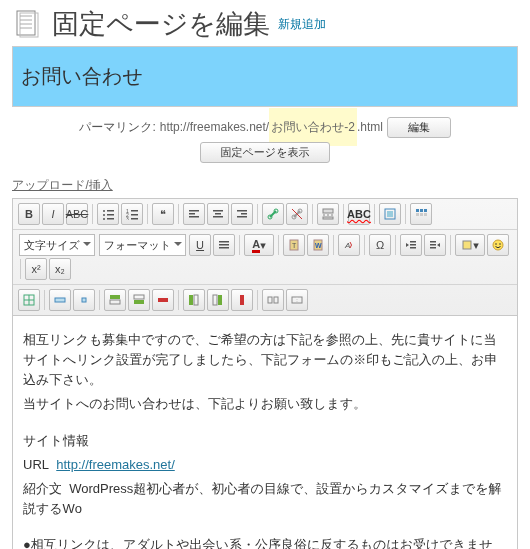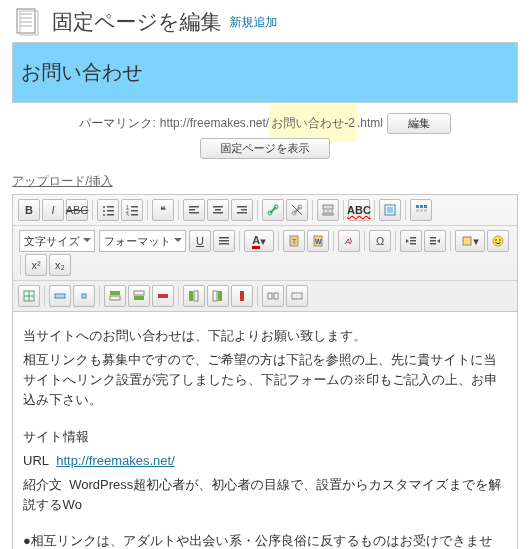--- a/index.html
+++ b/index.html
@@ -1,19 +1,19 @@
 <!DOCTYPE html>
 <html><head>
 <meta charset="utf-8">
 <style>
   html,body{margin:0;padding:0;font-family:"Hiragino Kaku Gothic Pro","Meiryo","MS PGothic",sans-serif;font-size:13px;color:#333;background:#fff;}
   .wrap{width:530px;box-sizing:border-box;padding:6px 12px 12px 12px;}
   .page-head{display:flex;align-items:center;margin-bottom:4px;}
   .page-icon{width:32px;height:32px;margin-right:8px;}
-  .page-title{font-size:21px;font-weight:normal;color:#444;}
+  .page-title{font-size:27px;font-weight:normal;color:#444;}
   .add-new{font-size:12px;color:#0074a2;margin-left:8px;}
   .title-input{width:100%;box-sizing:border-box;border:1px solid #ccc;padding:18px 8px;font-size:20px;color:#333;background:#7dd3fc;margin-bottom:10px;}
   .permalink-row{font-size:12px;color:#666;display:flex;align-items:center;flex-wrap:wrap;gap:4px;margin-bottom:14px;justify-content:center;}
   .permalink-row .lbl{color:#555;}
   .permalink-row .url{color:#666;}
   .permalink-row .slug{background:#fffbcc;padding:12px 2px;}
   .wp-btn{display:inline-block;font-size:11px;border:1px solid #bbb;background:linear-gradient(#fefefe,#e8e8e8);color:#333;padding:2px 20px;border-radius:3px;cursor:pointer;}
   .upload-link{font-size:12px;color:#666;text-decoration:underline;margin-bottom:4px;display:inline-block;}
   .toolbar{border:1px solid #c8c8c8;background:linear-gradient(#f7f7f7,#eee);}
   .tb-row{display:flex;flex-wrap:wrap;align-items:center;padding:3px 4px;border-bottom:1px solid #d4d4d4;}
@@ -294,22 +294,22 @@
       <div class="tb-btn">
           <svg width="12" height="12">
             <rect x="1" y="3" width="10" height="6" fill="none" stroke="#888"></rect>
             <line x1="6" y1="3" x2="6" y2="9" stroke="#ccc" stroke-dasharray="1"></line>
           </svg>
         </div>
     </div>
   </div>
 
   <div class="editor">
+    <p>相互リンクも募集中ですので、ご希望の方は下記を参照の上、先に貴サイトに当サイトへリンク設置が完了しましたら、下記フォームの※印もご記入の上、お申込み下さい。</p>
     <p>当サイトへのお問い合わせは、下記よりお願い致します。</p>
-    <p>相互リンクも募集中ですので、ご希望の方は下記を参照の上、先に貴サイトに当サイトへリンク設置が完了しましたら、下記フォームの※印もご記入の上、お申込み下さい。</p>
     <div class="spacer"></div>
     <p>サイト情報</p>
     <p><span>URL</span>&nbsp;&nbsp;<a>http://freemakes.net/</a></p>
     <p><span>紹介文</span>&nbsp;&nbsp;<span>WordPress超初心者が、初心者の目線で、設置からカスタマイズまでを解説するWo</span></p>
     <div class="spacer"></div>
     <p>●相互リンクは、アダルトや出会い系・公序良俗に反するものはお受けできません。</p>
     <p>また、当ブログへのリンクが設置されていないものや、発リンクがあまりにも多い等、相互リンク</p>
 
   </div>
 

